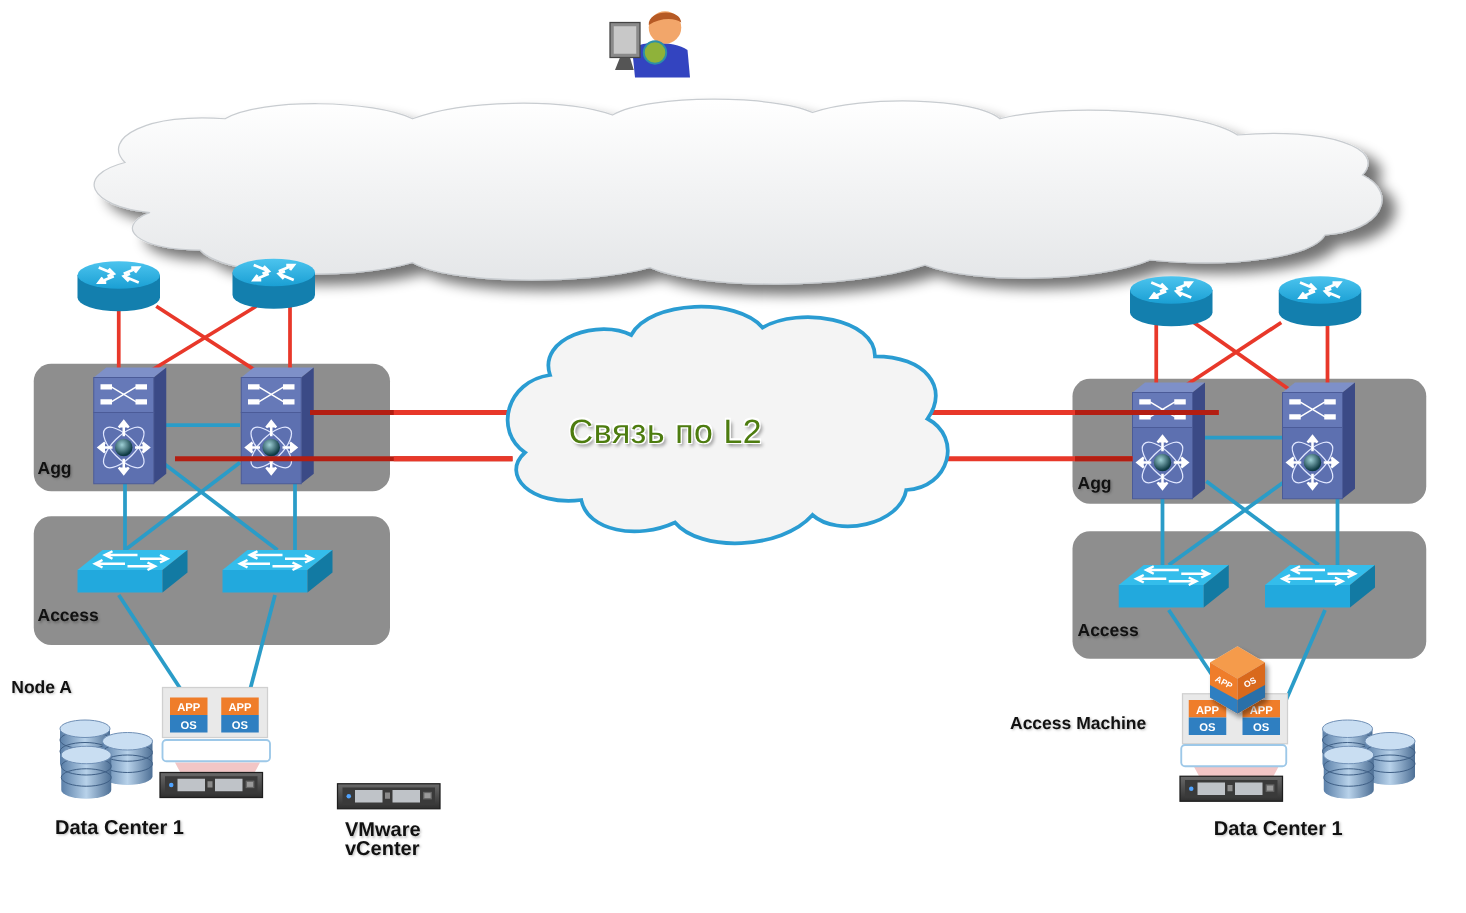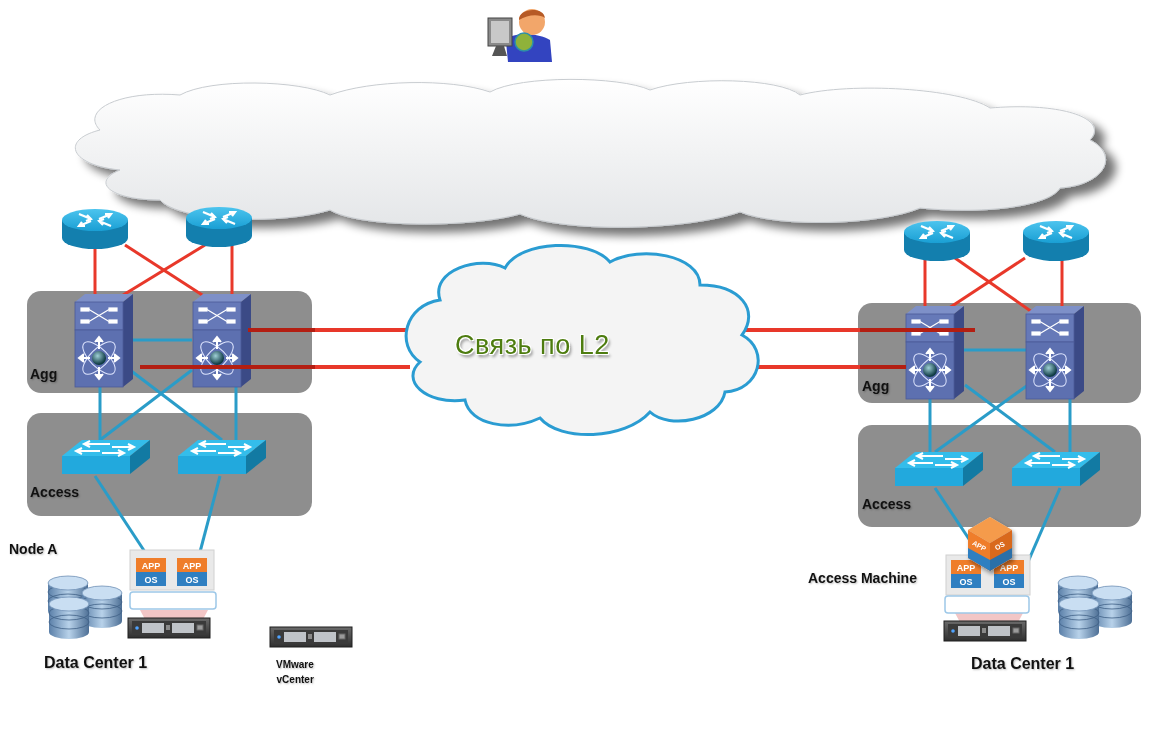--- a/index.html
+++ b/index.html
@@ -1,21 +1,21 @@
 <!DOCTYPE html>
 <html><head>
 <meta charset="utf-8">
 <style>
   html,body{margin:0;padding:0;background:#ffffff;}
   body{width:1173px;height:730px;position:relative;overflow:hidden;font-family:"Liberation Sans",sans-serif;}
   #stage{position:absolute;left:0;top:0;}
   .lbl{position:absolute;font-family:"Liberation Sans",sans-serif;font-weight:bold;color:#111;white-space:nowrap;text-shadow:1px 1px 2px rgba(0,0,0,0.25);}
   .lbl-sm{font-size:14px;}
   .lbl-md{font-size:16px;}
-  .lbl-vc{font-size:10px;line-height:15px;text-align:right;}
+  .lbl-vc{font-size:16px;line-height:15px;text-align:left;}
   .l2text{position:absolute;left:455px;top:330px;font-family:"Liberation Sans",sans-serif;font-size:27px;color:#4d7c0f;font-weight:normal;letter-spacing:0.5px;
     text-shadow:-1px -1px 0 #fff,1px -1px 0 #fff,-1px 1px 0 #fff,1px 1px 0 #fff,2px 3px 3px rgba(0,0,0,0.45);}
 </style>
 </head>
 <body>
 
 <svg id="stage" width="1173" height="730" viewBox="0 0 1173 730" xmlns="http://www.w3.org/2000/svg">
   <defs>
     <linearGradient id="cloudGrad" x1="0" y1="0" x2="0" y2="1">
       <stop offset="0" stop-color="#ffffff"></stop>

